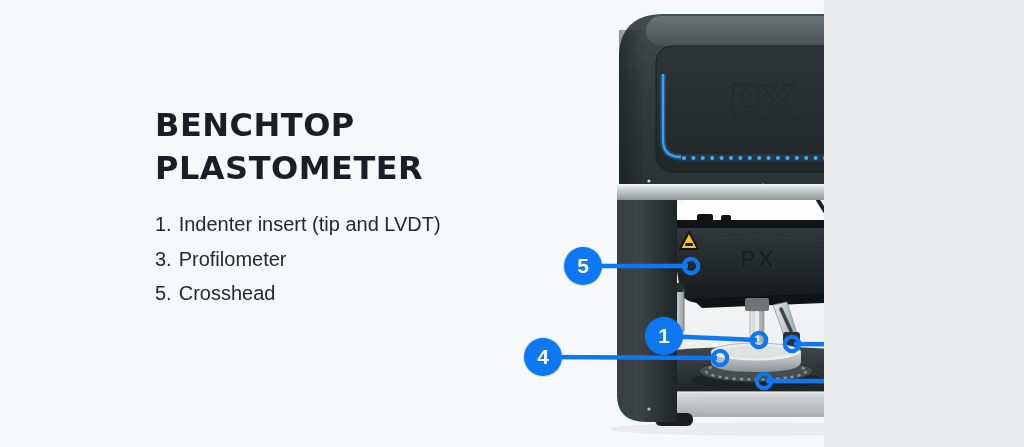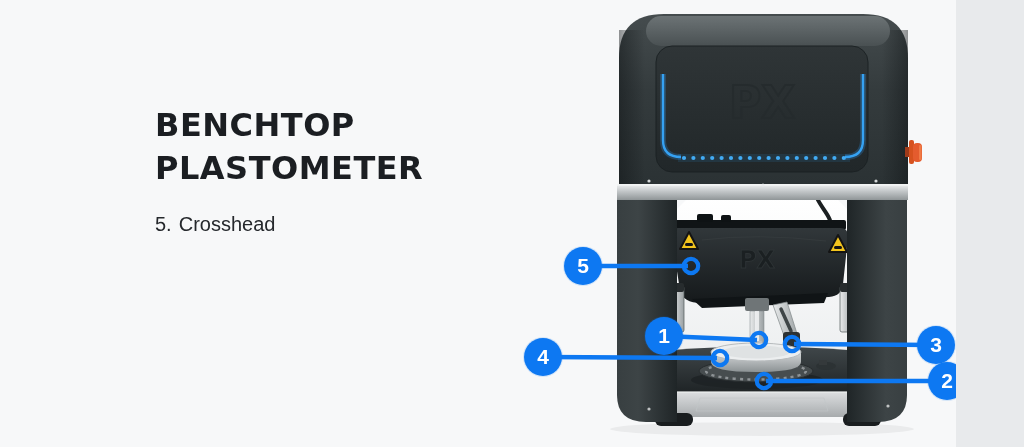--- a/index.html
+++ b/index.html
@@ -1,17 +1,17 @@
 <!DOCTYPE html>
 <html><head>
 <meta charset="utf-8">
 <style>
   html,body{margin:0;padding:0;background:#e8eaec;}
   .canvas{
-    position:relative;width:956px;height:447px;background:#f7f8f9;
+    position:relative;width:824px;height:447px;background:#f7f8f9;
     overflow:hidden;font-family:"Liberation Sans",sans-serif;
   }
   
   .info{position:absolute;left:155px;top:104px;width:370px;}
   .title{
     margin:0;width:300px;
     font-family:"DejaVu Sans",sans-serif;font-weight:800;
     font-size:32px;line-height:43px;letter-spacing:.5px;color:#1b1e22;
   }
   .parts-list{margin:17px 0 0 0;padding:0;list-style:none;}
@@ -31,20 +31,22 @@
   }
 </style>
 </head>
 <body>
 
 <div class="canvas">
 
   <div class="info">
     <h1 class="title">BENCHTOP PLASTOMETER</h1>
     <ol class="parts-list">
+      <li><span class="part-num">1.</span><span>Indenter insert (tip and LVDT)</span></li>
+      <li><span class="part-num">3.</span><span>Profilometer</span></li>
       <li><span class="part-num">5.</span><span>Crosshead</span></li>
     </ol>
   </div>
 
   <div class="stage">
   <svg width="1024" height="447" viewBox="0 0 1024 447">
     <defs>
       <linearGradient id="gHead" x1="0" y1="0" x2="0" y2="1">
         <stop offset="0" stop-color="#454c4e"></stop>
             <stop offset="0.45" stop-color="#343b3d"></stop>

